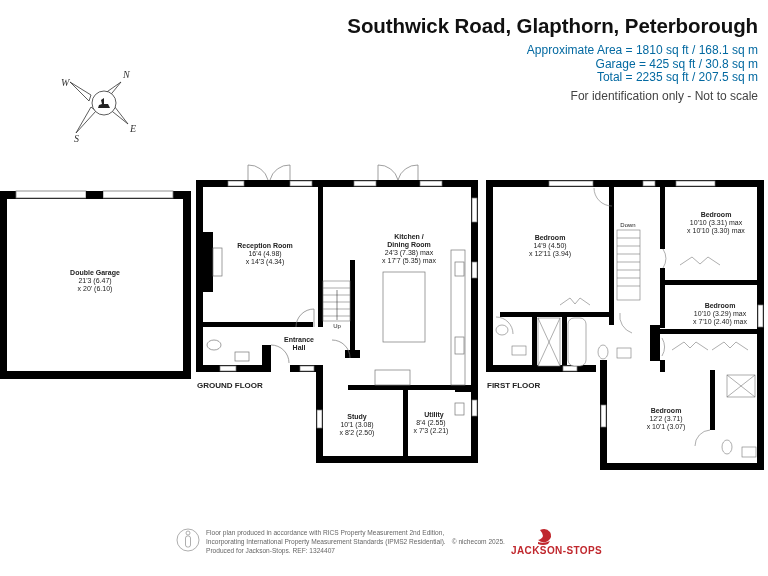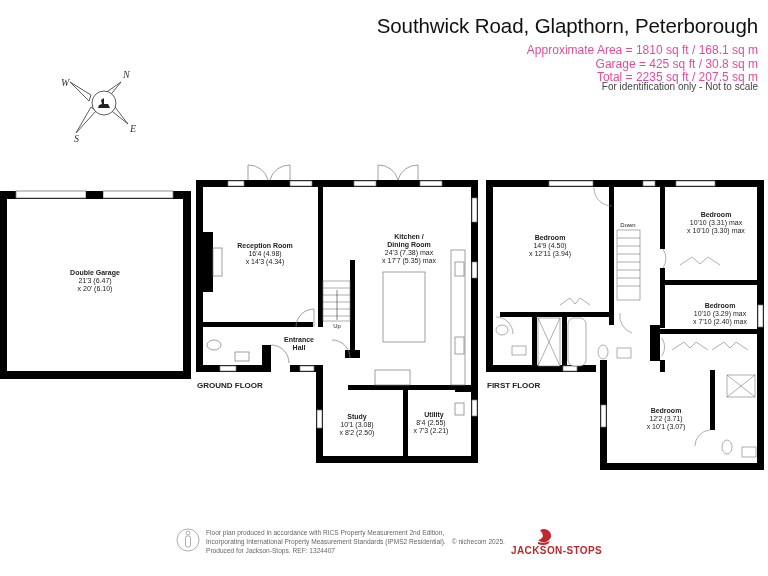--- a/index.html
+++ b/index.html
@@ -1,20 +1,20 @@
 <!DOCTYPE html>
 <html><head>
 <meta charset="utf-8">
 <style>
   html,body{margin:0;padding:0;background:#fff;}
   body{width:768px;height:576px;position:relative;overflow:hidden;font-family:"Liberation Sans",sans-serif;color:#111;}
   .abs{position:absolute;}
-  .title{right:10px;top:14px;font-size:20.5px;font-weight:normal;letter-spacing:-0.1px;white-space:nowrap;color:#111;}
-  .area{right:10px;font-size:12px;text-align:right;white-space:nowrap;color:#ec4899;}
-  .note{right:10px;top:81px;font-size:10px;color:#444;white-space:nowrap;}
+  .title{right:10px;top:14px;font-size:20.5px;font-weight:bold;letter-spacing:-0.1px;white-space:nowrap;color:#111;}
+  .area{right:10px;font-size:12px;text-align:right;white-space:nowrap;color:#0369a1;}
+  .note{right:10px;top:89px;font-size:12px;color:#444;white-space:nowrap;}
   svg.plan{position:absolute;left:0;top:0;}
   .rl{font-size:7px;text-anchor:middle;fill:#222;}
   .rn{font-size:7px;font-weight:bold;text-anchor:middle;fill:#222;}
   .fl{font-size:8px;font-weight:bold;fill:#222;}
   .small{font-size:6px;fill:#222;text-anchor:middle;}
   .footer{left:206px;top:528px;font-size:6.6px;line-height:9px;color:#666;white-space:nowrap;}
   .footer .copy{margin-left:6px;}
   .brand{left:511px;top:545px;font-size:10px;font-weight:bold;color:#c0272d;letter-spacing:0.4px;}
 </style>
 </head>

